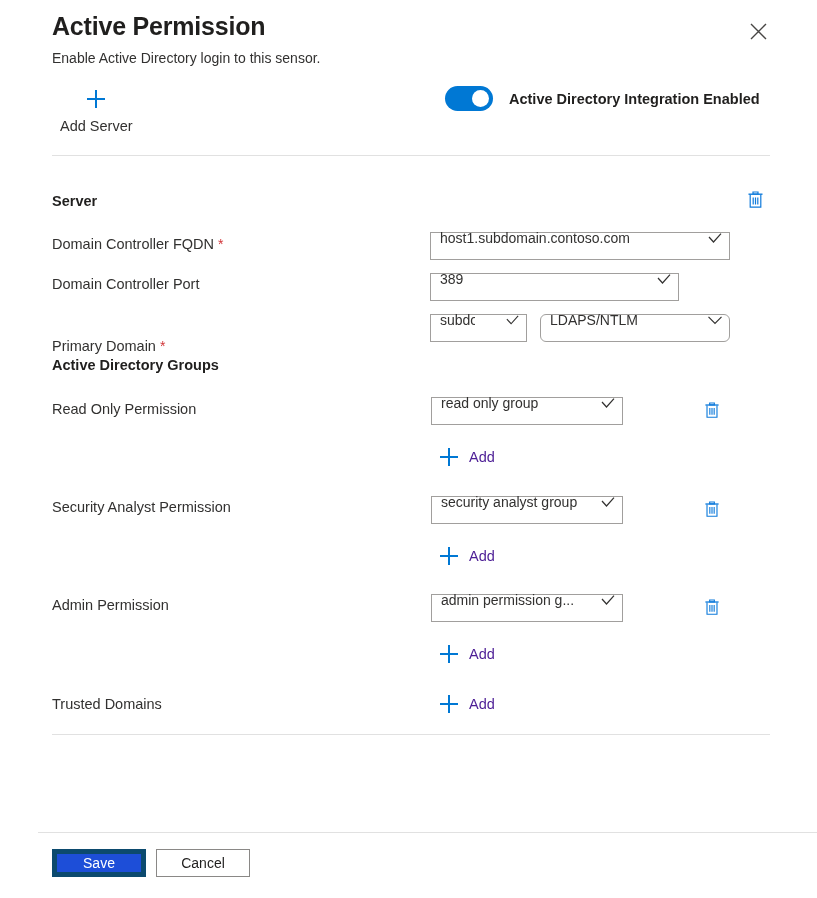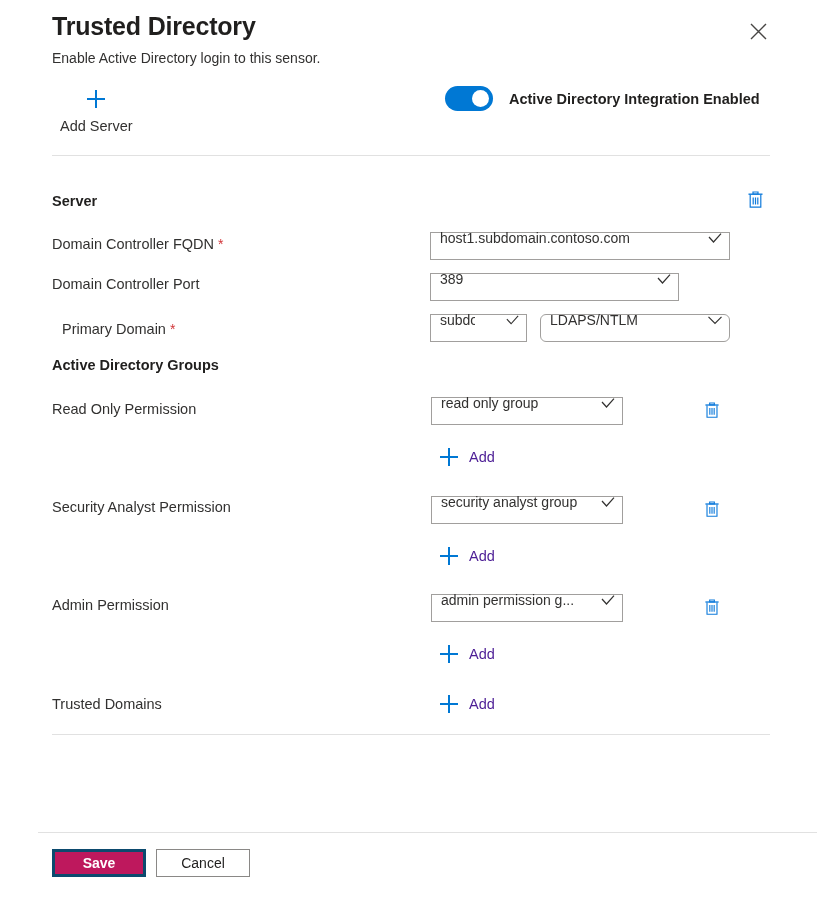--- a/index.html
+++ b/index.html
@@ -221,38 +221,38 @@
     min-width: 94px;
     font-size: 14px;
     font-family: "Liberation Sans", sans-serif;
     cursor: pointer;
     display: inline-flex;
     align-items: center;
     justify-content: center;
     padding: 0 14px;
   }
   .btn-primary {
-    background: #be185d;
+    background: #1d4ed8;
     color: #ffffff;
-    border: 3px solid #0c4a6e;
-    font-weight: 700;
+    border: 5px solid #0c4a6e;
+    font-weight: 400;
   }
   .btn-secondary {
     background: #ffffff;
     color: #201f1e;
     border: 1px solid #8a8886;
     font-weight: 400;
   }
 </style>
 </head>
 <body>
 
 <div class="panel">
 
-  <div class="page-title">Trusted Directory</div>
+  <div class="page-title">Active Permission</div>
   <div class="page-subtitle">Enable Active Directory login to this sensor.</div>
 
   <button class="close-button">
     <span>
       <svg width="17" height="17" viewBox="0 0 17 17">
         <path d="M1 1 L16 16 M16 1 L1 16" stroke="#484644" stroke-width="1.4" fill="none"></path>
       </svg>
     </span>
   </button>
 
@@ -298,21 +298,21 @@
   <div class="field-label" style="top:276px;">Domain Controller Port</div>
   <div class="combo" style="left:430px; top:273px; width:249px;">
     <span class="combo-value">389</span>
     <span class="caret">
       <svg width="16" height="12" viewBox="0 0 16 12">
           <path d="M2 5 L6.5 10 L14 1.6" fill="none" stroke="#323130" stroke-width="1.2"></path>
         </svg>
     </span>
   </div>
 
-  <div class="field-label" style="top:321px;margin-left:10px;">
+  <div class="field-label" style="top:338px;">
     <span>Primary Domain</span><span class="req-star">*</span>
   </div>
   <div class="combo" style="left:430px; top:314px; width:97px;gap:26px;">
     <span class="combo-value">subdo...</span>
     <span class="caret">
       <svg width="15" height="12" viewBox="0 0 16 12">
           <path d="M2 5 L6.5 10 L14 1.6" fill="none" stroke="#323130" stroke-width="1.2"></path>
         </svg>
     </span>
   </div>

